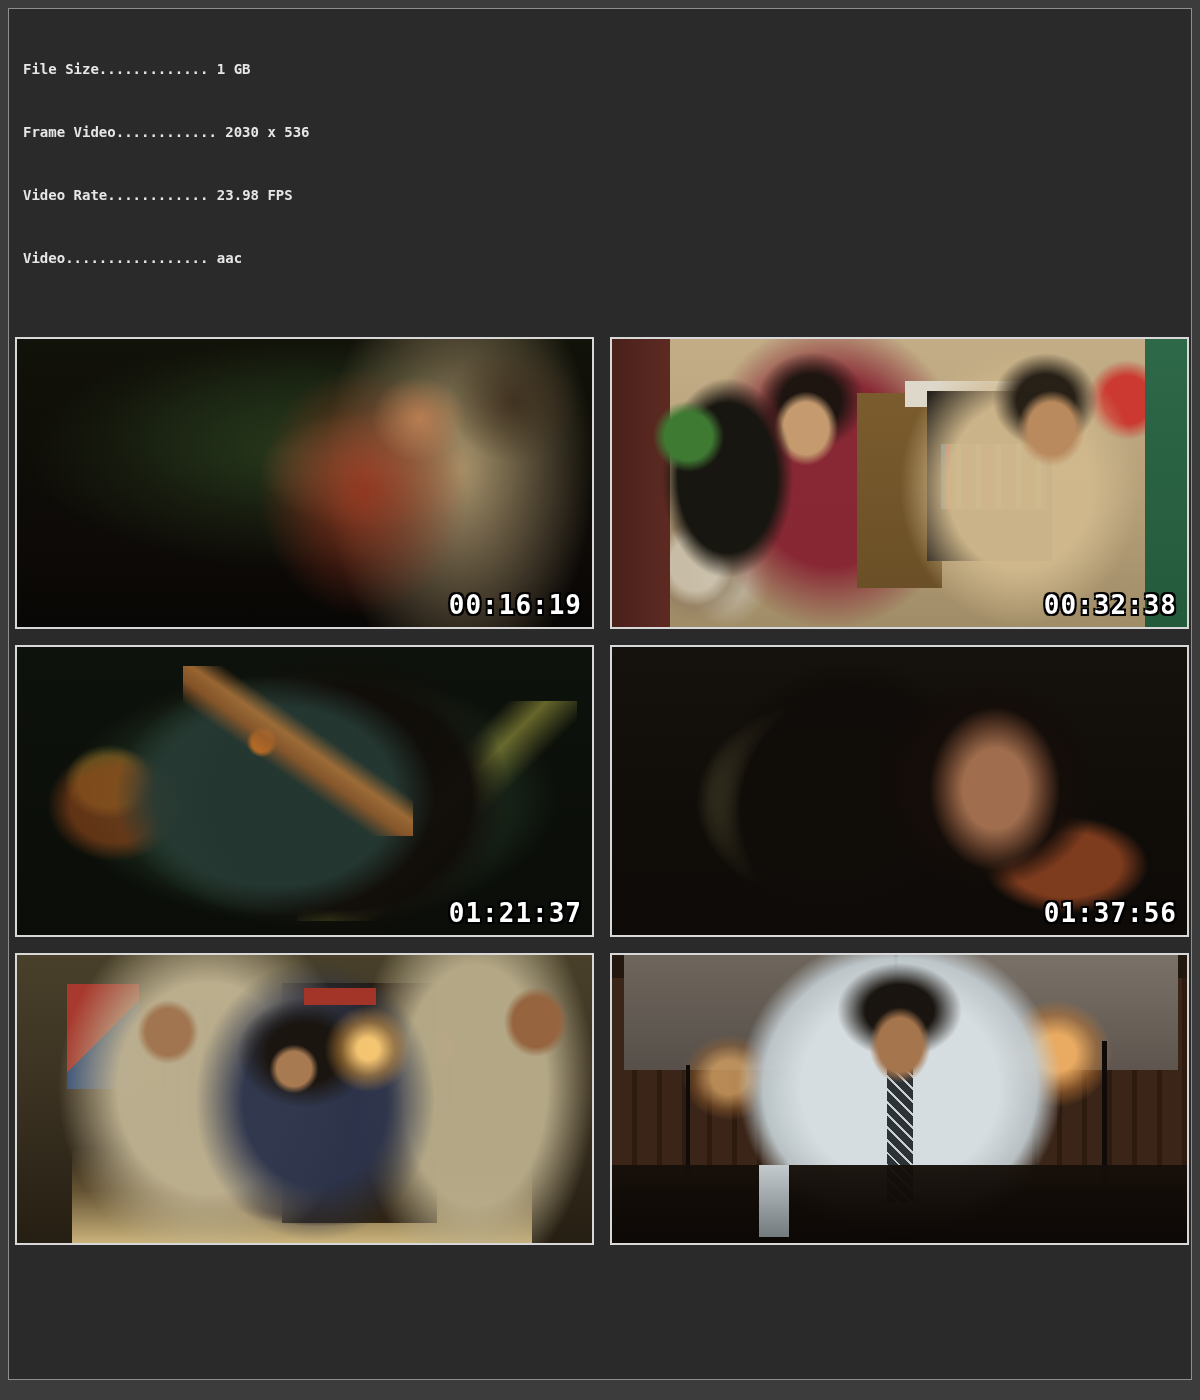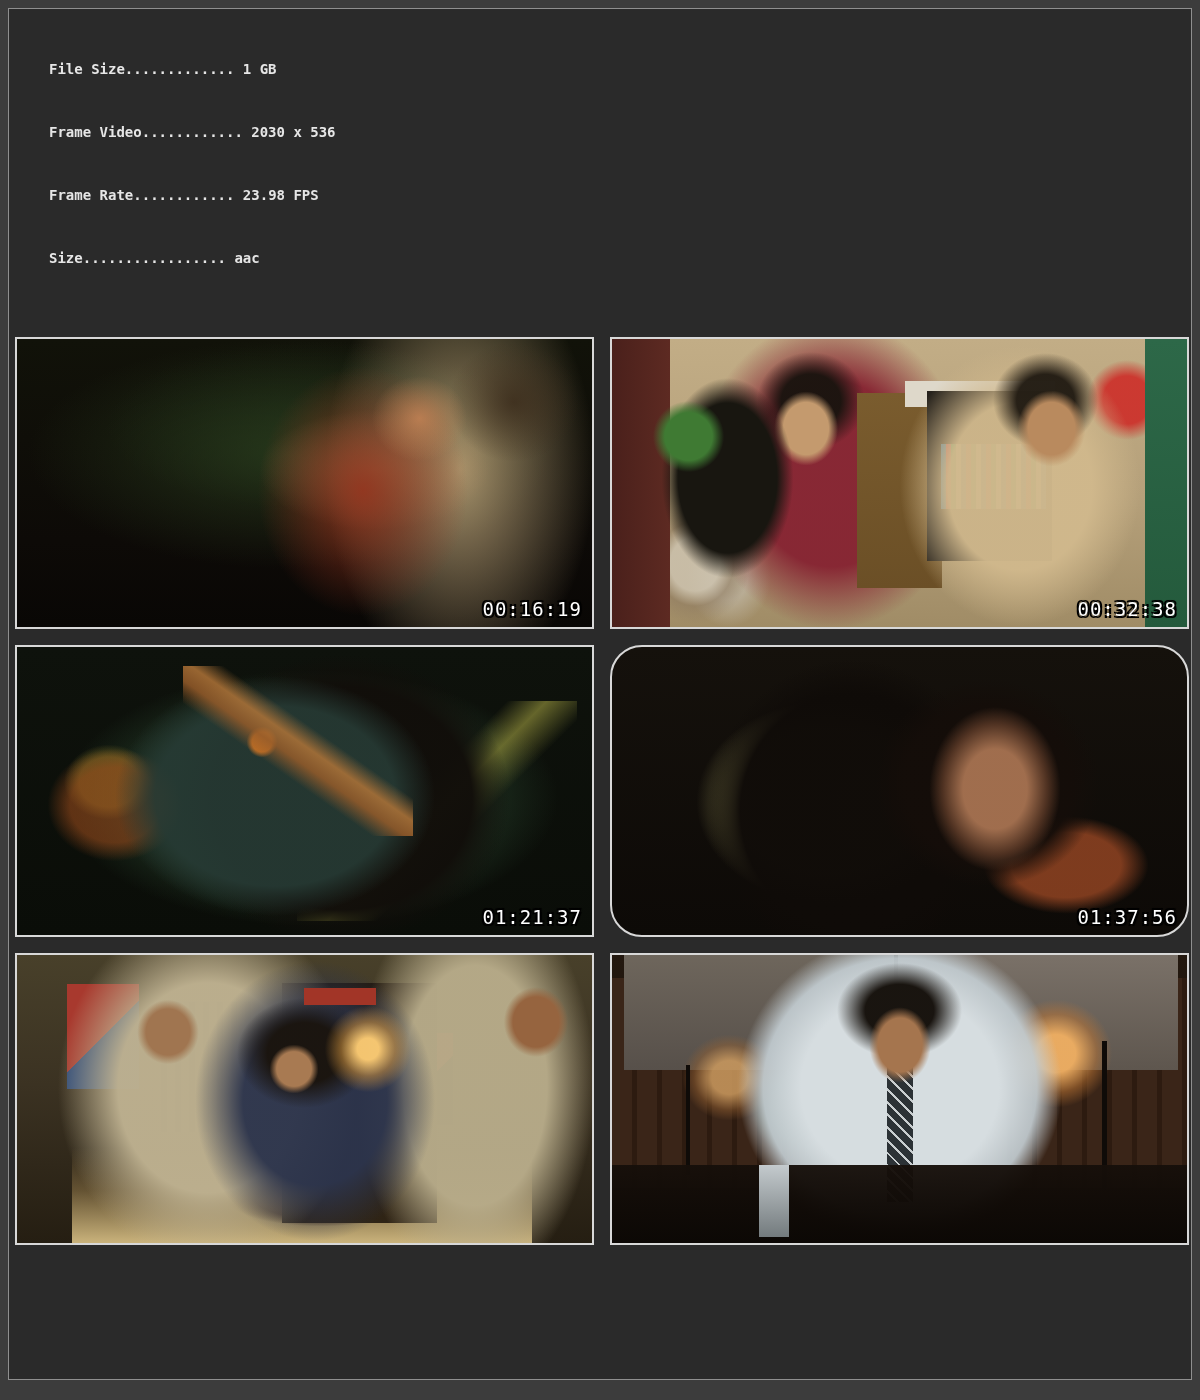--- a/index.html
+++ b/index.html
@@ -7,36 +7,36 @@
     margin:8px; border:1px solid #8f8f8f; background:#2a2a2a;
     padding:6px; min-height:1372px; box-sizing:border-box;
   }
   
   .media-info{
     font-family:"DejaVu Sans Mono","Liberation Mono",monospace;
     font-weight:bold; font-size:14px; line-height:21px;
     color:#e6e6e6; padding:2px 0 0 8px; margin-bottom:26px;
     white-space:pre;
   }
-  .mi-row{height:21px;margin-left:26px;}
+  .mi-row{height:21px;}
   .mi-value{padding-left:0.6em;}
   
   .grid{
     display:grid; grid-template-columns:575px 575px;
     column-gap:11px; row-gap:16px; justify-content:space-between;
   }
   .shot{
     position:relative; width:575px; height:288px;
     border:2px solid #d8d8d8; background-color:#0d0b08;
     overflow:hidden; background-repeat:no-repeat;
   }
   .ts{
     position:absolute; right:10px; bottom:7px;
     font-family:"DejaVu Sans Mono","Liberation Mono",monospace;
-    font-weight:normal; font-size:19px; letter-spacing:1px; color:#ffffff;
+    font-weight:bold; font-size:26px; letter-spacing:1px; color:#ffffff;
     text-shadow:-2px -2px 0 #000,2px -2px 0 #000,-2px 2px 0 #000,2px 2px 0 #000,0 0 3px #000;
   }
   
   .s1{
     background-image:
       radial-gradient(closest-side, rgba(196,130,84,.85), rgba(196,130,84,0)),
       radial-gradient(closest-side, rgba(150,52,30,.9), rgba(150,52,30,0)),
       radial-gradient(closest-side, rgba(180,135,90,.55), rgba(180,135,90,0)),
       radial-gradient(closest-side, rgba(60,45,28,.85), rgba(60,45,28,0)),
       radial-gradient(closest-side, rgba(174,152,112,.95), rgba(174,152,112,0)),
@@ -131,21 +131,20 @@
     background-image:
       radial-gradient(closest-side, rgba(175,120,85,.9) 40%, rgba(128,80,54,.55) 65%, rgba(128,80,54,0) 82%),
       radial-gradient(closest-side, rgba(20,13,9,.96) 60%, rgba(20,13,9,0) 80%),
       radial-gradient(closest-side, rgba(185,85,42,.65) 50%, rgba(185,85,42,0) 75%),
       radial-gradient(closest-side, rgba(15,11,8,.98) 62%, rgba(15,11,8,0) 80%),
       radial-gradient(closest-side, rgba(100,95,58,.88) 55%, rgba(100,95,58,0) 78%),
       radial-gradient(closest-side, rgba(138,128,96,.55) 50%, rgba(138,128,96,0) 75%),
       linear-gradient(180deg,#15110c,#0d0a07);
     background-position:73% 48%,80% 22%,97% 97%,28% 28%,20% 88%,42% 62%,0 0;
     background-size:160px 200px,280px 260px,220px 130px,360px 380px,340px 260px,90px 130px,100% 100%;
-    border-radius:32px;
   }
   
   .s7{
     background-image:
       radial-gradient(closest-side, rgba(255,205,115,.95) 18%, rgba(205,145,62,.55) 45%, rgba(205,145,62,0) 72%),
       linear-gradient(180deg,#a23527,#a23527),
       radial-gradient(closest-side,#a87a52 48%, rgba(168,122,82,0) 68%),
       radial-gradient(closest-side, rgba(26,20,14,.97) 55%, rgba(26,20,14,0)),
       radial-gradient(closest-side, rgba(44,52,76,.96) 60%, rgba(44,52,76,0)),
       radial-gradient(closest-side,#a07550 50%, rgba(160,117,80,0) 70%),
@@ -185,22 +184,22 @@
   }
 </style>
 </head>
 <body>
 
 <div class="frame">
 
   <div class="media-info">
     <div class="mi-row"><span class="mi-label">File Size</span><span class="mi-leader">.............</span><span class="mi-value">1 GB</span></div>
     <div class="mi-row"><span class="mi-label">Frame Video</span><span class="mi-leader">............</span><span class="mi-value">2030 x 536</span></div>
-    <div class="mi-row"><span class="mi-label">Frame Rate</span><span class="mi-leader">............</span><span class="mi-value">23.98 FPS</span></div>
-    <div class="mi-row"><span class="mi-label">Size</span><span class="mi-leader">.................</span><span class="mi-value">aac</span></div>
+    <div class="mi-row"><span class="mi-label">Video Rate</span><span class="mi-leader">............</span><span class="mi-value">23.98 FPS</span></div>
+    <div class="mi-row"><span class="mi-label">Video</span><span class="mi-leader">.................</span><span class="mi-value">aac</span></div>
   </div>
 
   <div class="grid">
     <div class="shot s1" title="Two men struggling outdoors at night">
         <span class="ts">00:16:19</span>
       </div>
     <div class="shot s2" title="Two men talking beside a book stall at a railway station">
         <span class="ts">00:32:38</span>
       </div>
     <div class="shot s5" title="Woman blessing a bowing man in a dark green-lit room">

